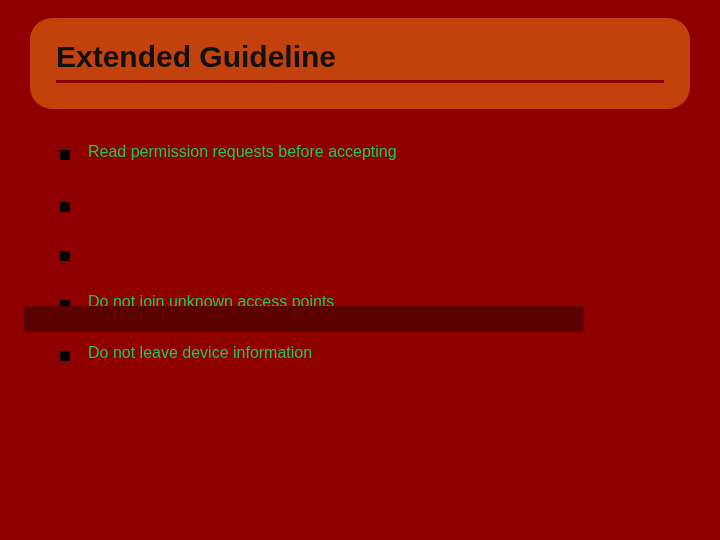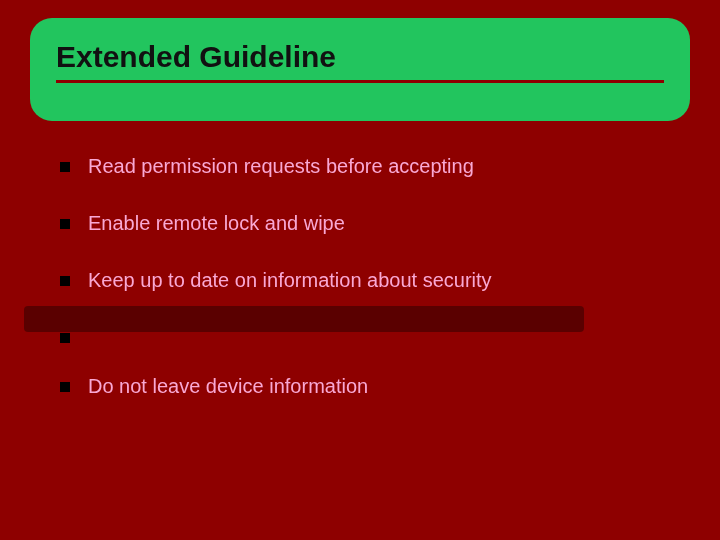--- a/index.html
+++ b/index.html
@@ -4,24 +4,24 @@
   <style>
     * { margin: 0; padding: 0; box-sizing: border-box; }
     body {
       width: 720px;
       height: 540px;
       background: #8e0000;
       font-family: Arial, Helvetica, sans-serif;
       overflow: hidden;
     }
     .title-card {
-      background: #22c55e;
+      background: #c2410c;
       margin: 18px 30px 0 30px;
       border-radius: 22px;
-      padding: 22px 26px 38px 26px;
+      padding: 22px 26px 26px 26px;
     }
     .title-text {
       font-size: 30px;
       font-weight: bold;
       color: #111;
     }
     .title-underline {
       height: 3px;
       background: #8e0000;
       margin-top: 6px;
@@ -38,22 +38,22 @@
       margin-bottom: 30px;
     }
     .bullet-icon {
       flex: 0 0 auto;
       width: 10px;
       height: 10px;
       background: #000;
       margin-top: 9px;
     }
     .bullet-text {
-      font-size: 20px;
-      color: #f9a8d4;
+      font-size: 16px;
+      color: #22c55e;
       line-height: 1.35;
     }
     
     .overlay-bar {
       position: absolute;
       left: 24px;
       top: 288px;
       width: 560px;
       height: 26px;
       background: #5a0000;
@@ -75,28 +75,27 @@
     <div class="title-underline"></div>
   </div>
 
   <ul class="bullet-list">
     <li>
       <span class="bullet-icon"></span>
       <span class="bullet-text">Read permission requests before accepting</span>
     </li>
     <li>
       <span class="bullet-icon"></span>
-      <span class="bullet-text">Enable remote lock and wipe</span>
     </li>
     <li>
       <span class="bullet-icon"></span>
-      <span class="bullet-text">Keep up to date on information about security</span>
     </li>
     <li>
       <span class="bullet-icon"></span>
+      <span class="bullet-text">Do not join unknown access points</span>
     </li>
     <li>
       <span class="bullet-icon"></span>
       <span class="bullet-text">Do not leave device information</span>
     </li>
   </ul>
 
   <div class="overlay-bar"></div>
 
 </div>

